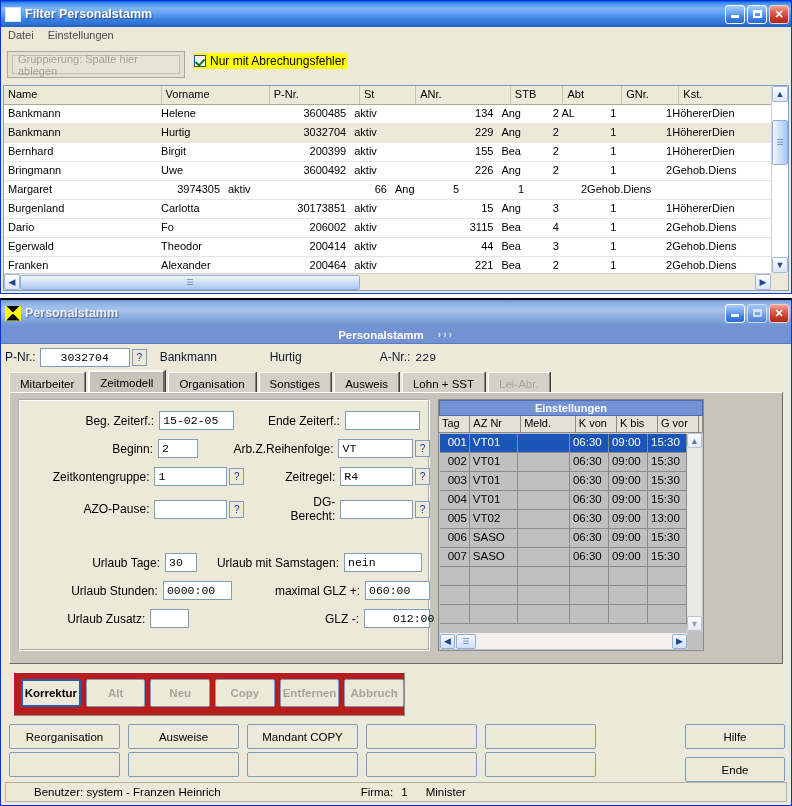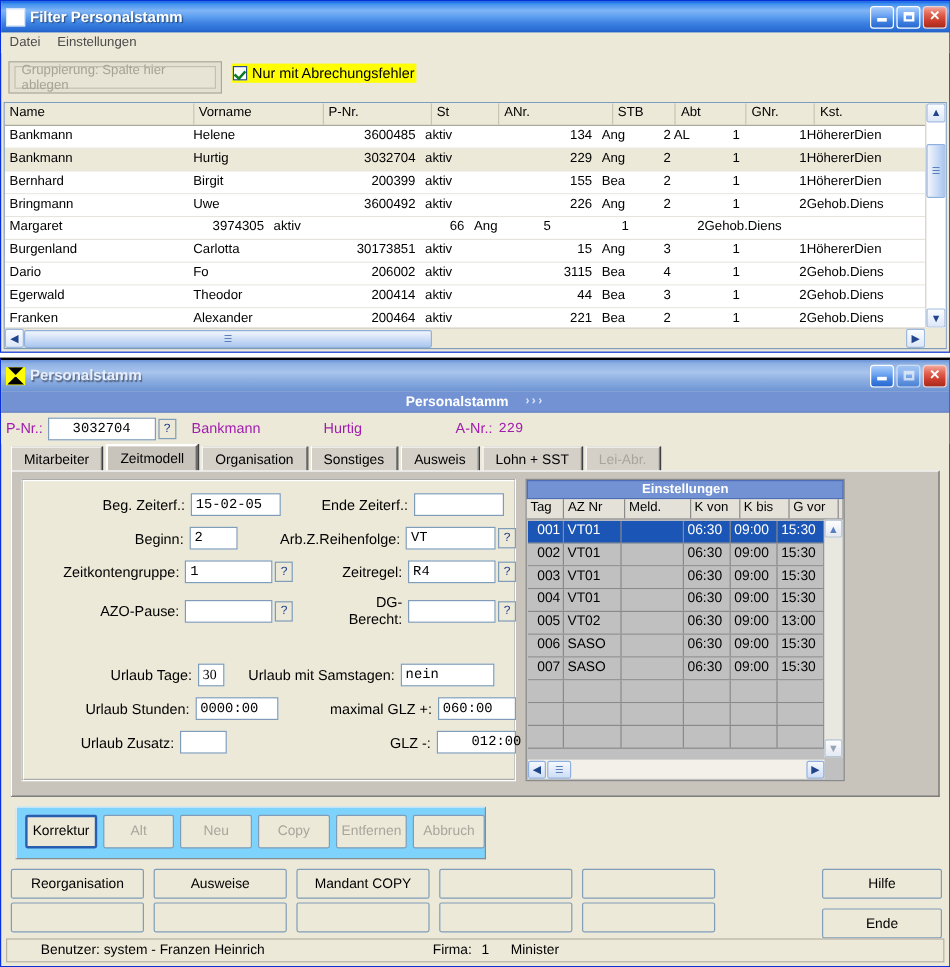--- a/index.html
+++ b/index.html
@@ -147,21 +147,21 @@
     height:18px; background:#7392d4;
     display:flex; align-items:center; justify-content:center; gap:14px;
     border-bottom:1px solid #5e7bbd;
   }
   .banner .bt { color:#ffffff; font-weight:bold; font-size:11.5px; }
   .banner .ba { color:#dfe6f7; font-weight:bold; font-size:10px; letter-spacing:2px; }
 
   .idrow {
     height:26px; display:flex; align-items:center; padding-left:4px; background:#ece9d8;
   }
-  .idrow .lbl { font-size:12px; color:#a21caf; }
+  .idrow .lbl { font-size:12px; color:#0f172a; }
   .fld {
     background:#ffffff; border:1px solid #7f9db9;
     font-family:"Liberation Mono", monospace; font-size:11.5px; color:#000000;
     padding:1px 3px; height:19px; display:flex; align-items:center;
   }
   .qbtn {
     width:15px; height:17px; background:#ece9d8; border:1px solid #7f9db9;
     color:#1b3a8c; font-size:10px; display:flex; align-items:center; justify-content:center;
     flex:0 0 auto;
   }
@@ -224,21 +224,21 @@
   }
   .az-sbh .thumb {
     width:20px; height:15px; margin-left:1px; border:1px solid #8fb0de; border-radius:2px;
     background:linear-gradient(to bottom,#f6f9fe,#cddef7);
     display:flex; align-items:center; justify-content:center; color:#5b7fb8; font-size:8px; flex:0 0 auto;
   }
 
   
   .act-box {
     position:absolute; left:12px; top:372px; width:392px; height:44px;
-    background:#7dd3fc; border:1px solid #f0f0f0; border-right-color:#8a8a8a; border-bottom-color:#8a8a8a;
+    background:#b91c1c; border:1px solid #f0f0f0; border-right-color:#8a8a8a; border-bottom-color:#8a8a8a;font-weight:bold;
   }
   .btn {
     background:#ece9d8; border:1px solid #ffffff;
     border-right-color:#808080; border-bottom-color:#808080;
     box-shadow: inset -1px -1px 0 #b0ada0, inset 1px 1px 0 #ffffff;
     font-size:11.5px; color:#000000;
     display:flex; align-items:center; justify-content:center;
   }
   .btn.flat { background:#ece9d8; border:1px solid #7f9db9; box-shadow:none; border-radius:2px; }
   .btn.focus { border:2px solid #2a5db0; border-radius:2px; box-shadow:none; background:#ece9d8; }
@@ -496,21 +496,21 @@
           <span class="fld" style="width:78px; margin-left:5px;"></span>
           <span class="qbtn" style="margin-left:2px;">?</span>
           <span class="flbl" style="width:66px; margin-left:30px;">DG-Berecht:</span>
           <span class="fld" style="width:78px; margin-left:5px;"></span>
           <span class="qbtn" style="margin-left:2px;">?</span>
         </div>
 
 
         <div class="frow" style="left:0; top:152px; width:410px;">
           <span class="flbl" style="width:140px;">Urlaub Tage:</span>
-          <span class="fld" style="width:22px; margin-left:5px;font-family:Liberation Serif, serif;">30</span>
+          <span class="fld" style="width:32px; margin-left:5px;">30</span>
           <span class="flbl" style="width:138px; margin-left:4px;">Urlaub mit Samstagen:</span>
           <span class="fld" style="width:78px; margin-left:5px;">nein</span>
         </div>
 
         <div class="frow" style="left:0; top:180px; width:410px;">
           <span class="flbl" style="width:140px;padding-left:16px;">Urlaub Stunden:</span>
           <span class="fld" style="width:70px; margin-left:5px;">0000:00</span>
           <span class="flbl" style="width:110px; margin-left:20px;">maximal GLZ +:</span>
           <span class="fld" style="width:66px; margin-left:5px;">060:00</span>
         </div>

